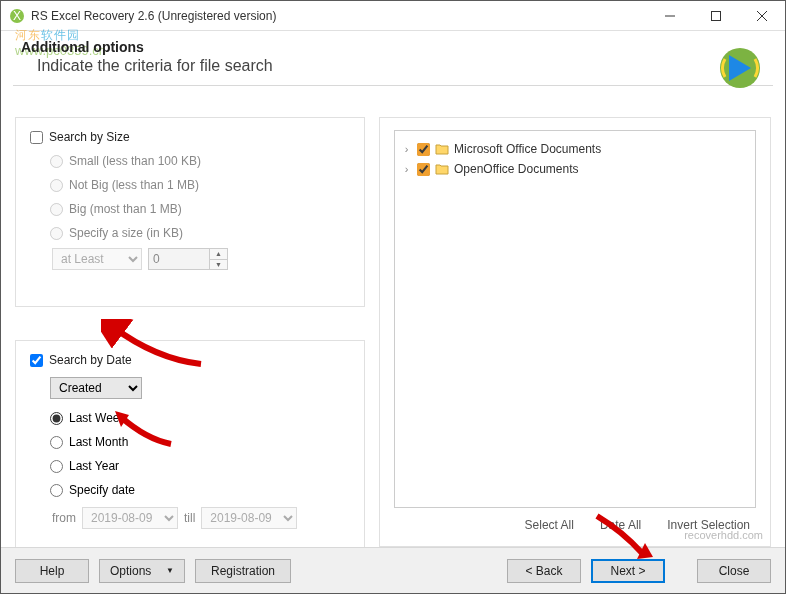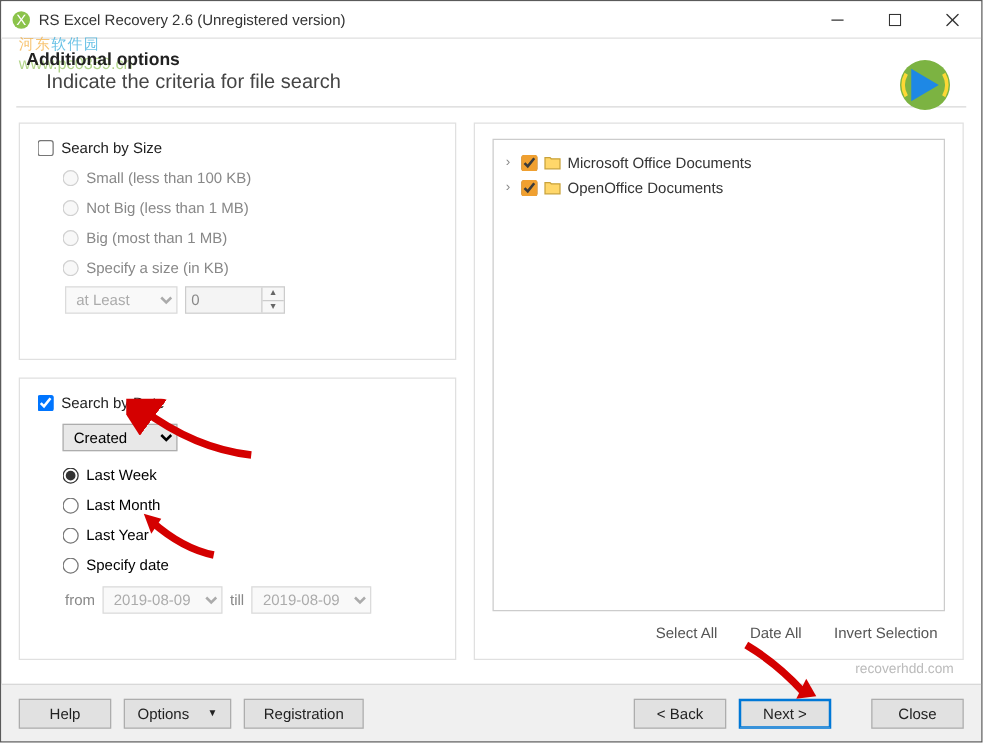--- a/index.html
+++ b/index.html
@@ -19,21 +19,21 @@
 .header .h1 { font-size: 14px; font-weight: bold; color: #222; }
 .header .h2 { font-size: 16px; color: #444; margin-left: 16px; margin-top: 2px; }
 .header .logo { position: absolute; right: 22px; top: 14px; width: 46px; height: 46px; }
 .hr { border-top: 1px solid #d8d8d8; margin: 6px 12px 0 12px; }
 
 .content { display: flex; padding: 12px 14px 0 14px; gap: 14px; }
 .col { display:flex; flex-direction:column; gap:14px; }
 .left { width: 350px; }
 .right { flex: 1; }
 
-.panel { border: 1px solid #e0e0e0; background: #fff; padding: 12px 14px; }
+.panel { border: 1px solid #e0e0e0; background: #fff; padding: 12px 14px; margin-top: 19px; }
 .panel.size { height: 190px; }
 .panel.date { height: 226px; }
 .panel.files { height: 430px; display:flex; flex-direction:column; }
 
 .chk-row { display:flex; align-items:center; gap:6px; margin-bottom: 10px; }
 .chk-row input[type=checkbox] { width:13px; height:13px; }
 .chk-row label { color:#222; }
 
 .radiogroup { margin-left: 20px; display:flex; flex-direction:column; gap:10px; }
 .radiogroup.disabled label, .radiogroup.disabled .sub { color:#888; }

